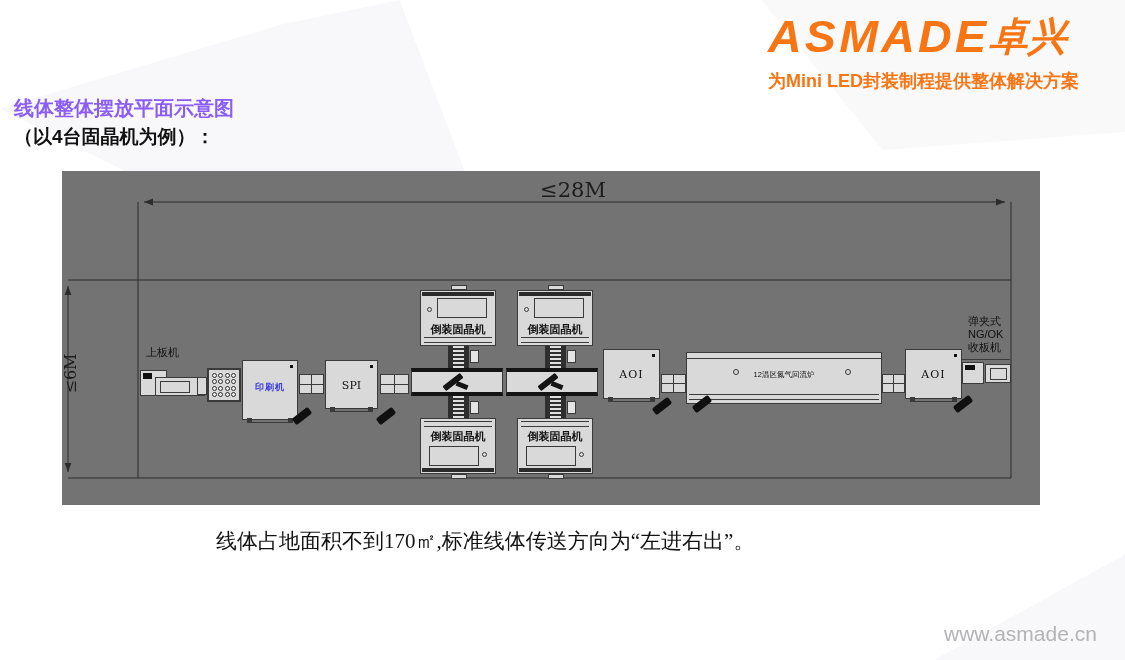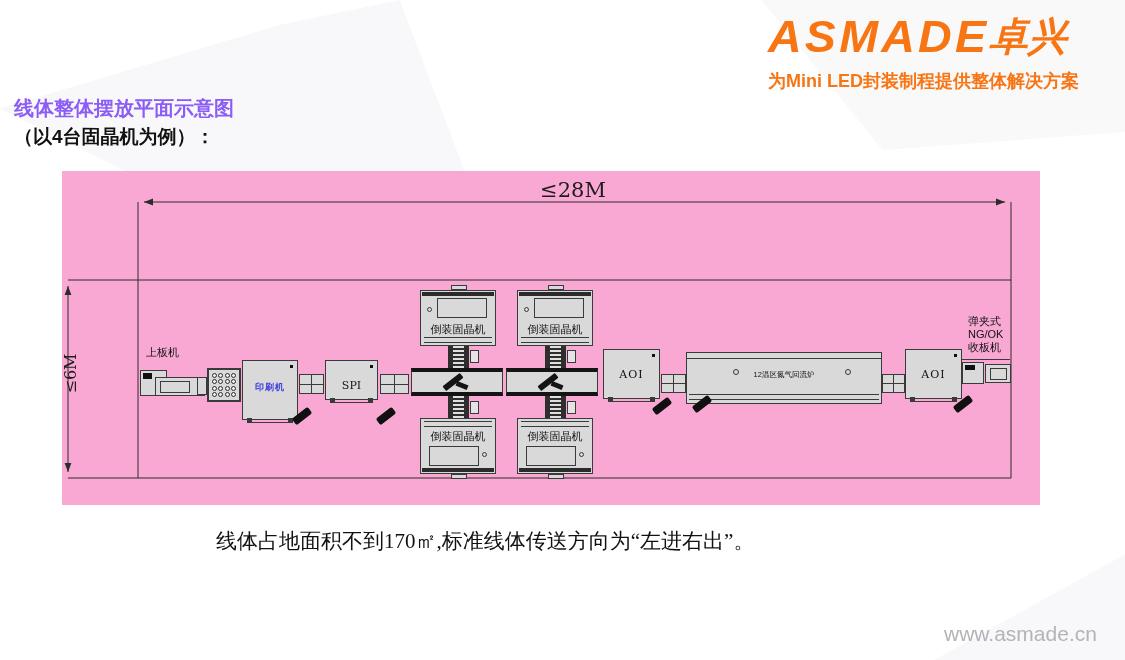--- a/index.html
+++ b/index.html
@@ -20,21 +20,21 @@
   .title-l1{position:absolute;left:14px;top:95px;font-size:20px;font-weight:600;color:#8b5cf6;}
   .title-l2{position:absolute;left:14px;top:124px;font-size:19px;font-weight:600;color:#111;}
   .logo-wrap{position:absolute;left:768px;top:10px;width:352px;}
   .logo-row{display:flex;align-items:center;gap:12px;}
   .brand-en{font-style:italic;font-weight:bold;font-size:44px;color:#F87514;
             letter-spacing:3px;transform:scaleX(1.06);transform-origin:left center;white-space:nowrap;}
   .brand-cn{font-weight:bold;font-size:39px;color:#F87514;white-space:nowrap;font-style:italic;text-align:center;}
   .tagline{margin-top:5px;font-size:18px;font-weight:600;color:#F87514;white-space:nowrap;}
 
   
-  .panel{position:absolute;left:62px;top:171px;width:978px;height:334px;background:#f9a8d4;}
+  .panel{position:absolute;left:62px;top:171px;width:978px;height:334px;background:#737373;}
   .panel svg{position:absolute;left:0;top:0;}
   .dimlabel{position:absolute;font-family:"DejaVu Serif","Liberation Serif",serif;color:#1c1c1c;}
   .dim28{left:426px;top:7px;width:170px;text-align:center;font-size:21px;}
   .dim6{left:-15px;top:194px;width:44px;height:17px;text-align:center;font-size:16px;
         transform:rotate(-90deg);transform-origin:center center;}
 
   .m{position:absolute;box-sizing:border-box;border:1px solid #3a3a3a;background:#d9d9d9;}
   .mlabel{position:absolute;left:0;right:0;text-align:center;color:#111;}
   .dot{position:absolute;width:3px;height:3px;background:#101010;}
   .feet{position:absolute;left:4px;right:4px;bottom:-4px;height:4px;
@@ -60,21 +60,21 @@
         top:11px;left:44px;}
 
   .ladder{position:absolute;box-sizing:border-box;background-color:#e0e0e0;
           border-left:5px solid #2e2e2e;border-right:5px solid #2e2e2e;
           background-image:repeating-linear-gradient(to bottom,rgba(0,0,0,0) 0 2px,#2e2e2e 2px 4px);}
   .sidebox{position:absolute;border:1px solid #3a3a3a;background:#e4e4e4;box-sizing:border-box;}
 
   .stand{position:absolute;width:20px;height:8px;background:#101010;border-radius:2px;transform:rotate(-38deg);}
 
   .bonder{position:absolute;width:76px;height:56px;box-sizing:border-box;
-          border:1px solid #3a3a3a;background:#d9d9d9;}
+          border:1px solid #3a3a3a;background:#d9d9d9;font-weight:bold;}
   .bonder .tab{position:absolute;left:30px;width:16px;height:5px;border:1px solid #3a3a3a;
                background:#d9d9d9;box-sizing:border-box;}
   .bonder.top .tab{top:-6px;}  .bonder.bot .tab{bottom:-6px;}
   .bonder .band{position:absolute;left:1px;right:1px;height:4px;background:#2b2b2b;}
   .bonder.top .band{top:1px;}  .bonder.bot .band{bottom:1px;}
   .bonder .bcirc{position:absolute;width:5px;height:5px;border:1px solid #3a3a3a;border-radius:50%;box-sizing:border-box;}
   .bonder.top .bcirc{left:6px;top:16px;}  .bonder.bot .bcirc{right:8px;bottom:16px;}
   .bonder .binner{position:absolute;width:50px;height:20px;border:1px solid #3a3a3a;box-sizing:border-box;}
   .bonder.top .binner{left:16px;top:7px;}  .bonder.bot .binner{left:8px;bottom:7px;}
   .bonder .blabel{position:absolute;left:0;right:0;text-align:center;font-size:11px;color:#111;}
@@ -166,21 +166,21 @@
 
     <div class="m" style="left:180px;top:189px;width:56px;height:60px;">
       <div class="mlabel printer-label">印刷机</div>
       <div class="dot" style="right:4px;top:4px;"></div>
       <div class="feet"></div>
     </div>
     <div class="stand" style="left:230px;top:241px;"></div>
 
     <div class="conv" style="left:237px;top:203px;width:25px;height:20px;"></div>
 
-    <div class="m" style="left:263px;top:189px;width:53px;height:40px;">
+    <div class="m" style="left:263px;top:189px;width:53px;height:49px;">
       <div class="mlabel spi-label">SPI</div>
       <div class="dot" style="right:4px;top:4px;"></div>
       <div class="feet"></div>
     </div>
     <div class="stand" style="left:314px;top:241px;"></div>
 
     <div class="conv" style="left:318px;top:203px;width:29px;height:20px;"></div>
 
     <div class="cell" style="left:349px;top:197px;width:92px;height:28px;">
       <div class="arm1"></div>

